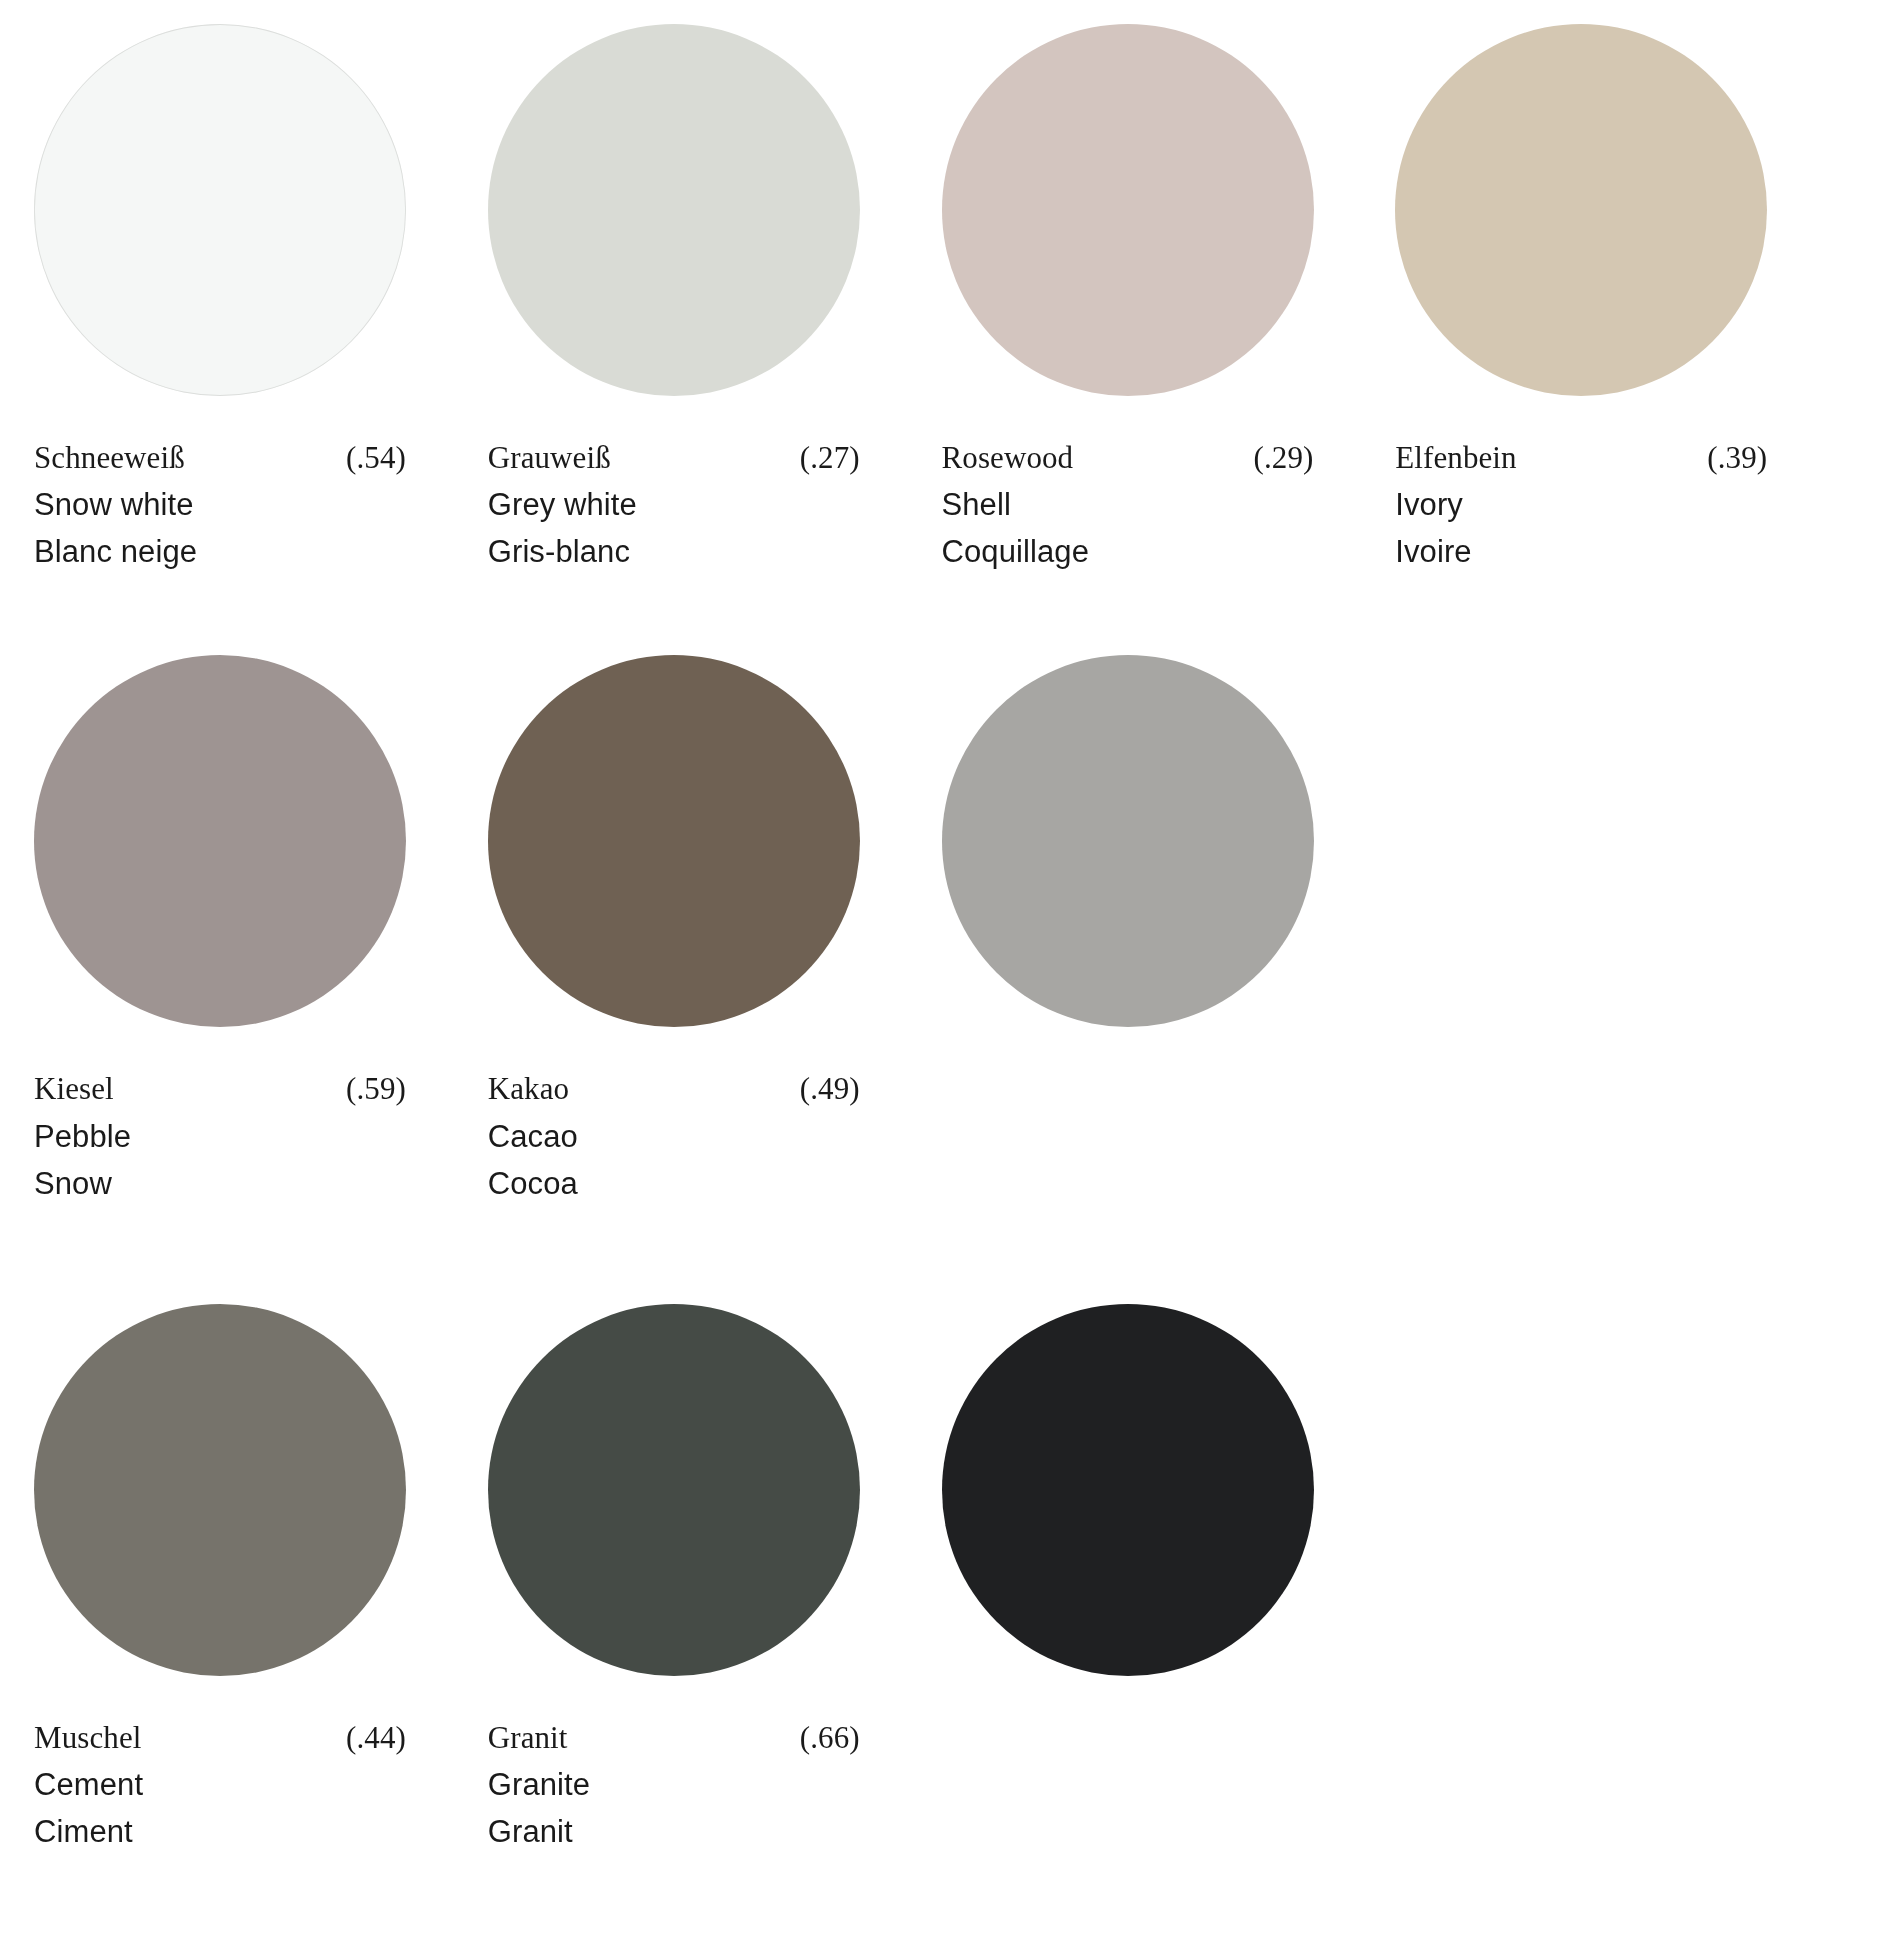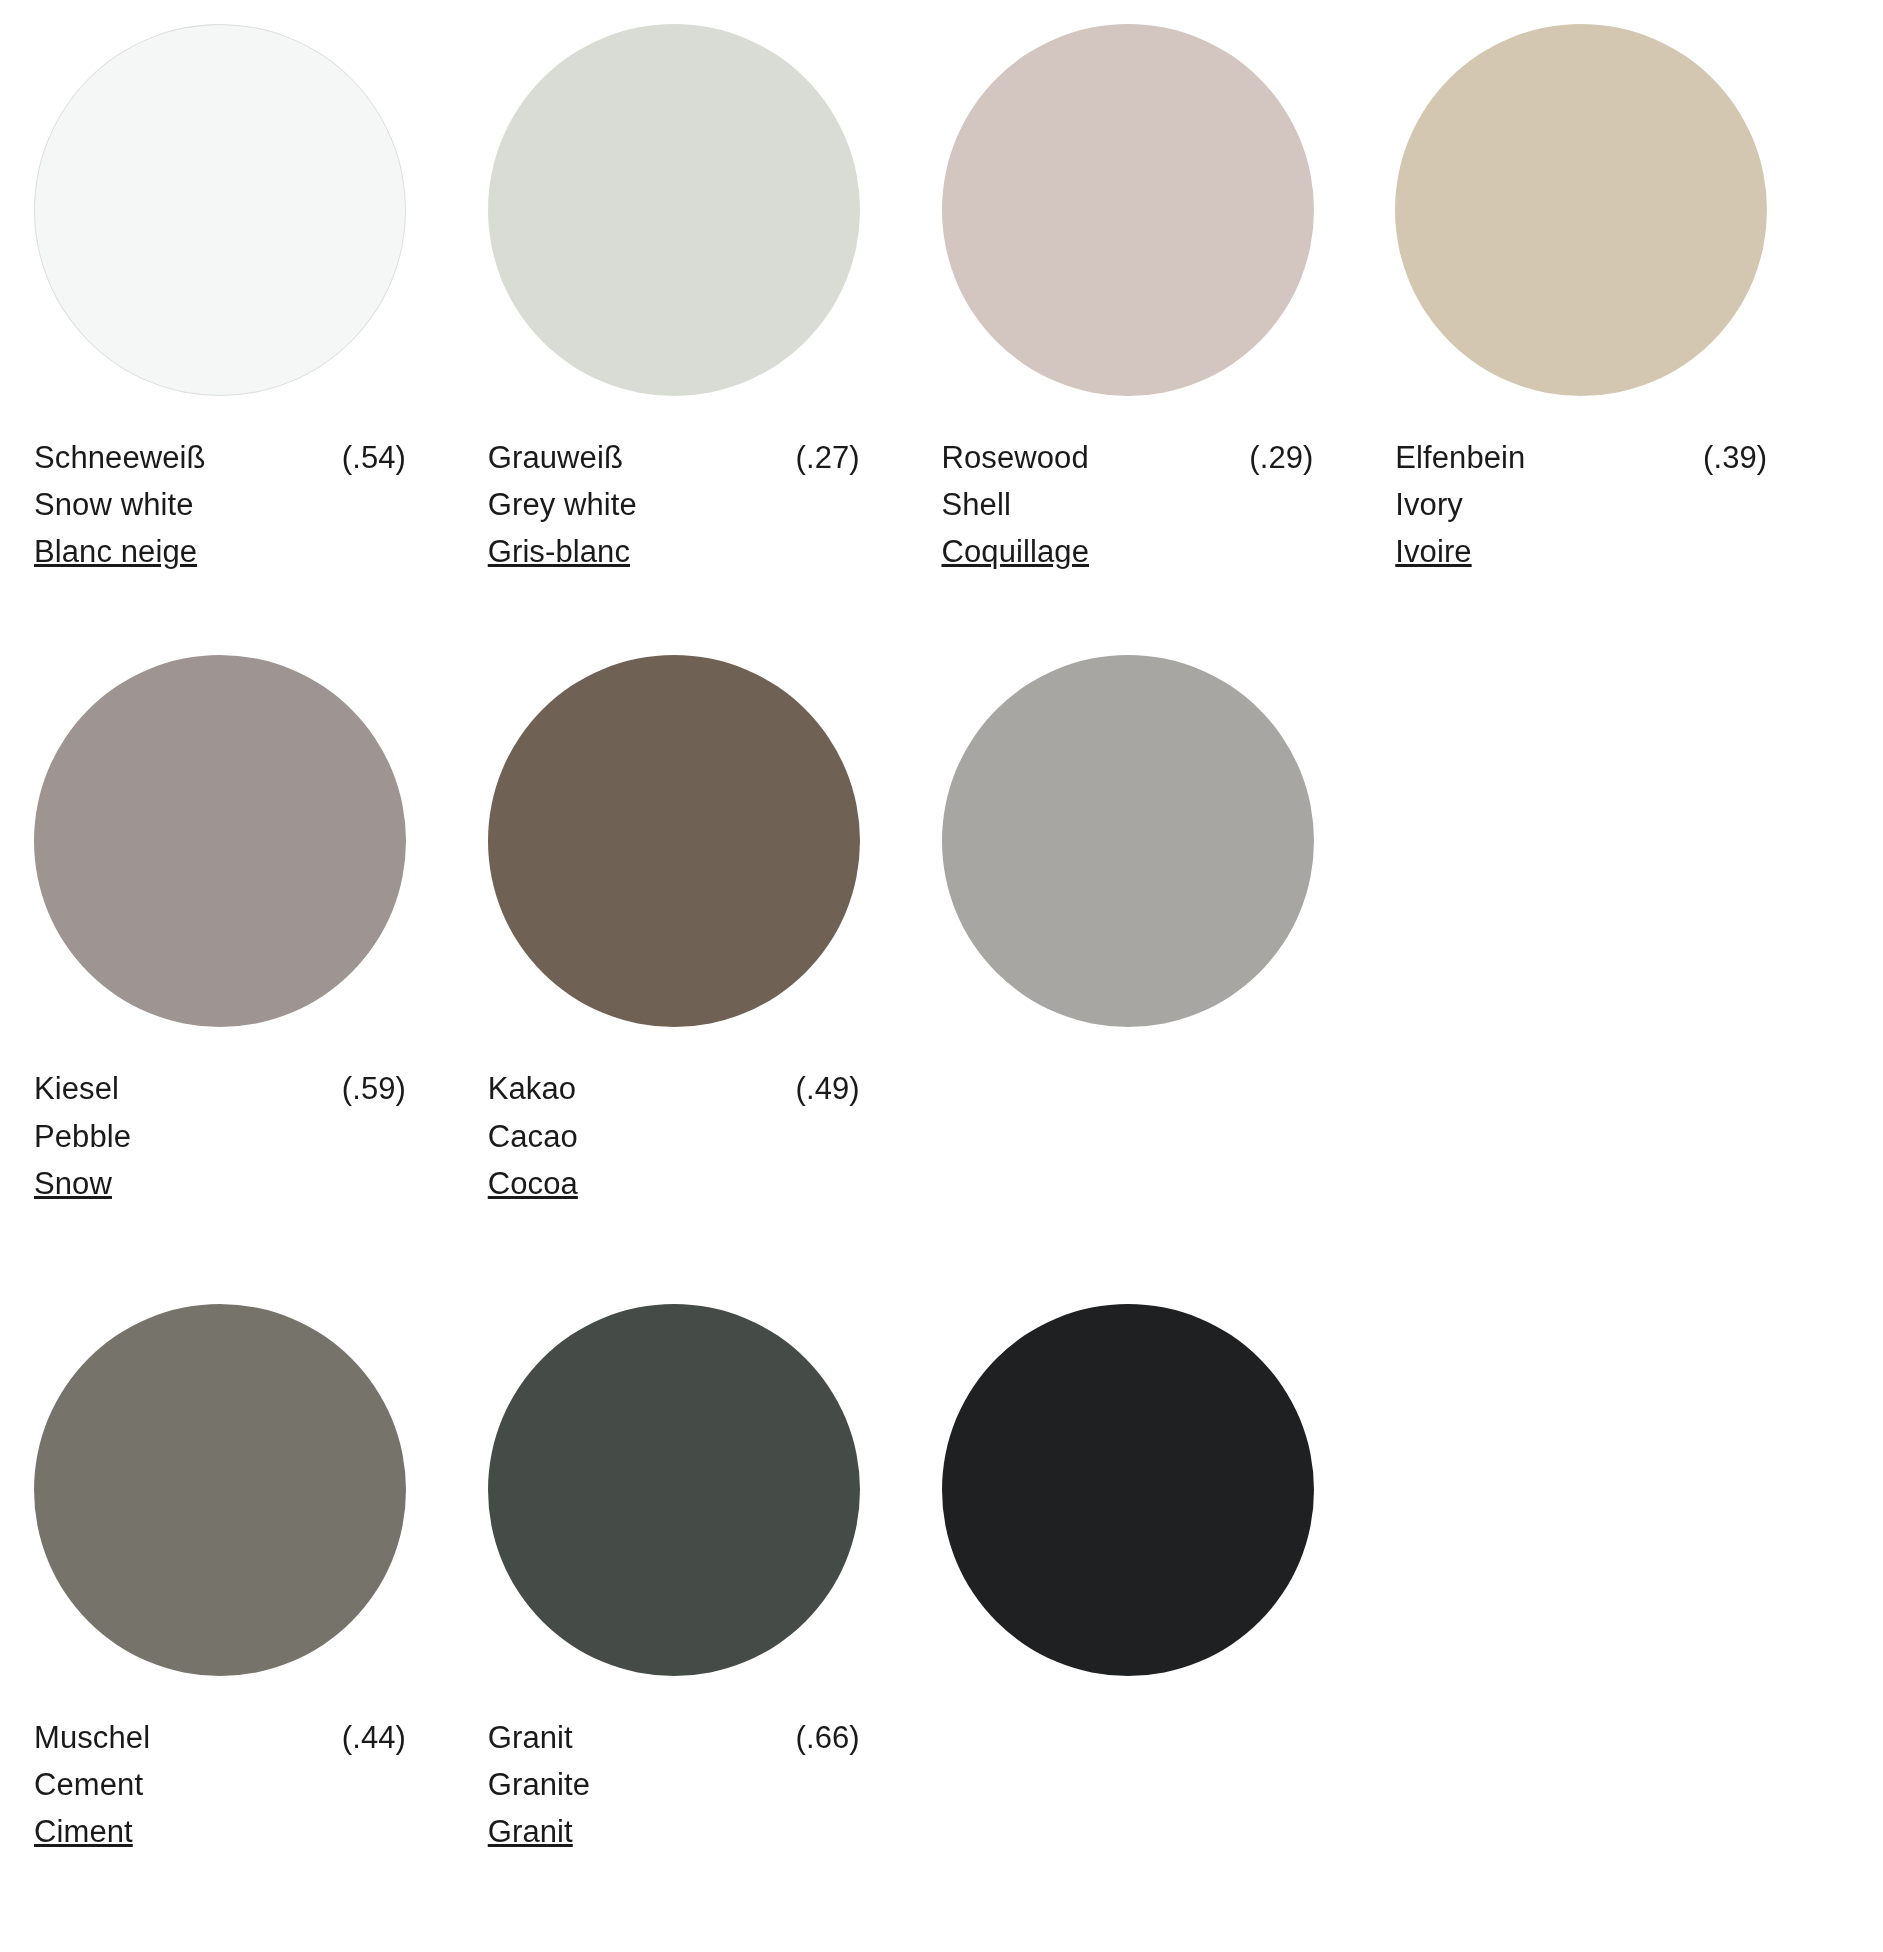--- a/index.html
+++ b/index.html
@@ -62,27 +62,27 @@
     flex-direction: row;
     justify-content: space-between;
     align-items: baseline;
     font-size: 31px;
     line-height: 1.05;
     font-weight: 400;
     letter-spacing: 0.1px;
   }
   .caption-line.name-line {
     margin-bottom: 14.6px;
+    font-family: Liberation Serif, serif;
   }
   .caption-line.translation-line {
     margin-bottom: 14.6px;
   }
   .caption-line.translation-line:last-child {
     margin-bottom: 0;
-    text-decoration: underline;
   }
 
   .swatch-name { white-space: nowrap; }
   .swatch-code { white-space: nowrap; }
   .swatch-translation { white-space: nowrap; }
 </style>
 </head>
 <body>
 
 <div class="palette-sheet">

